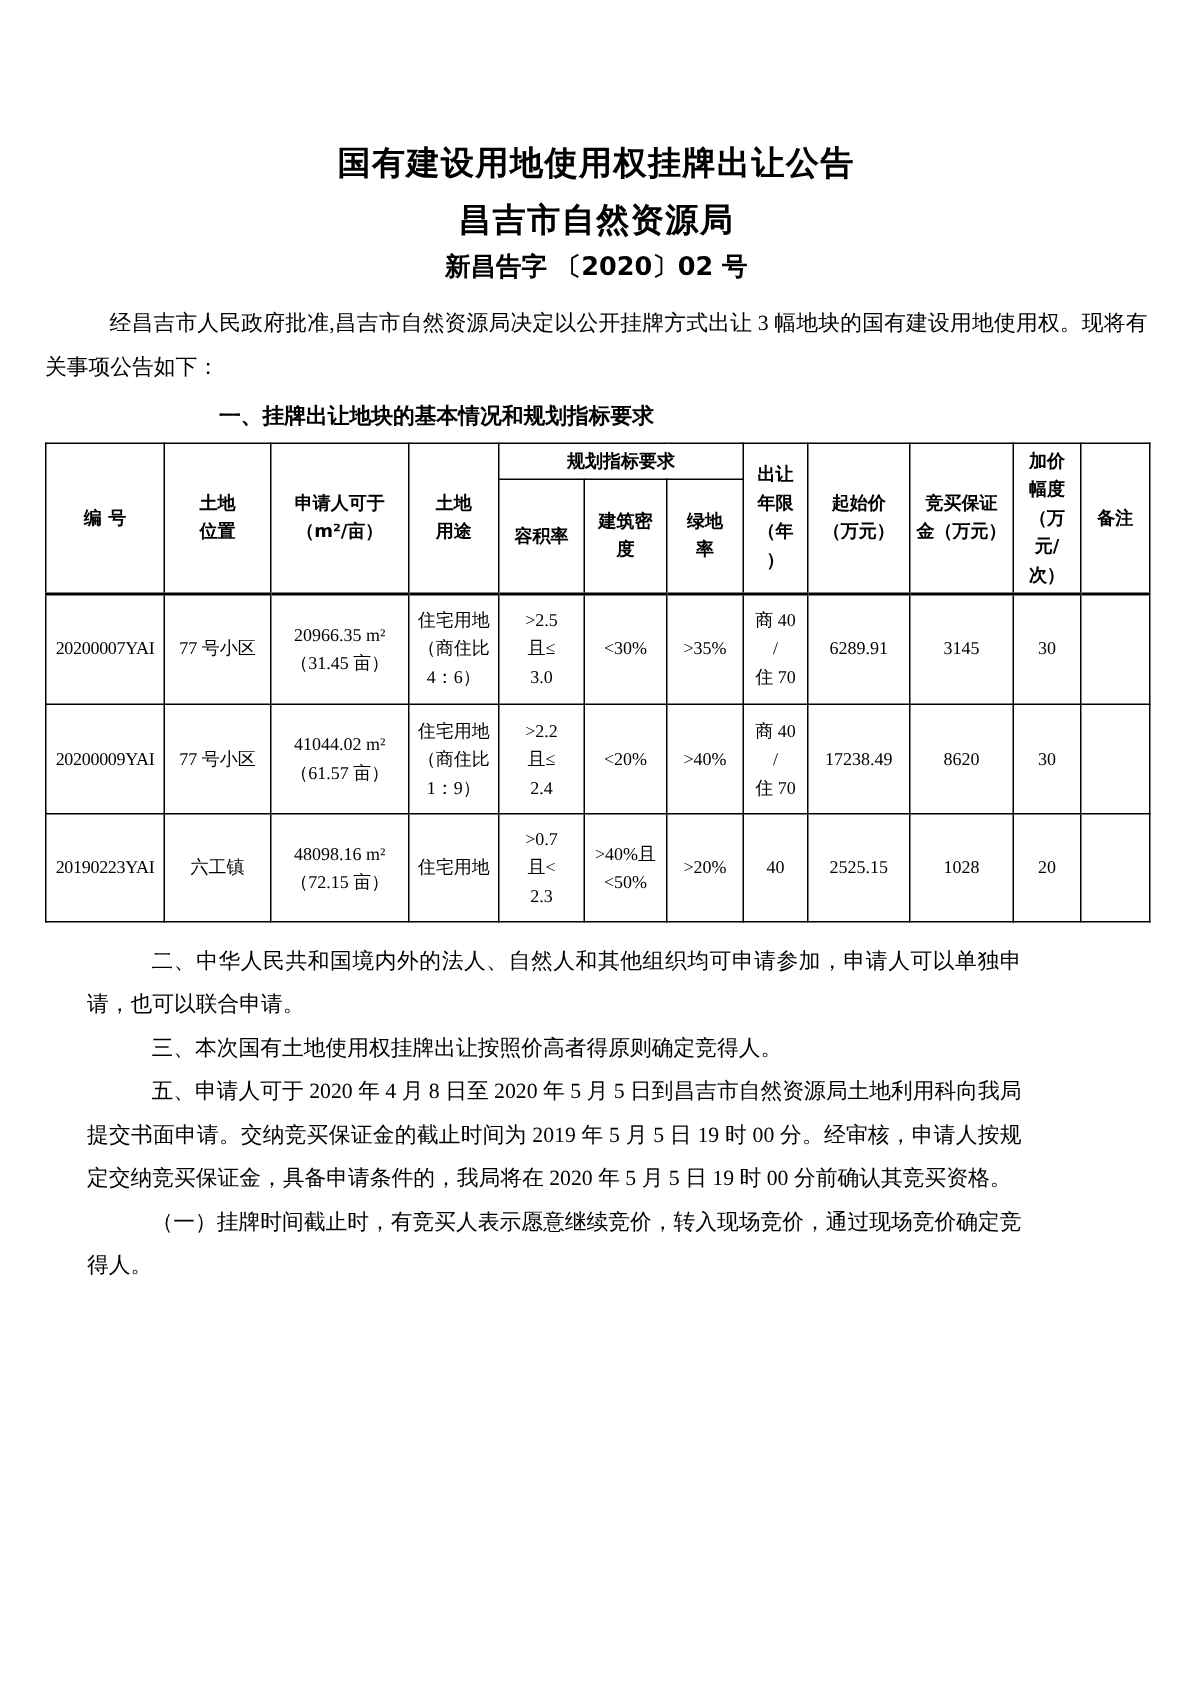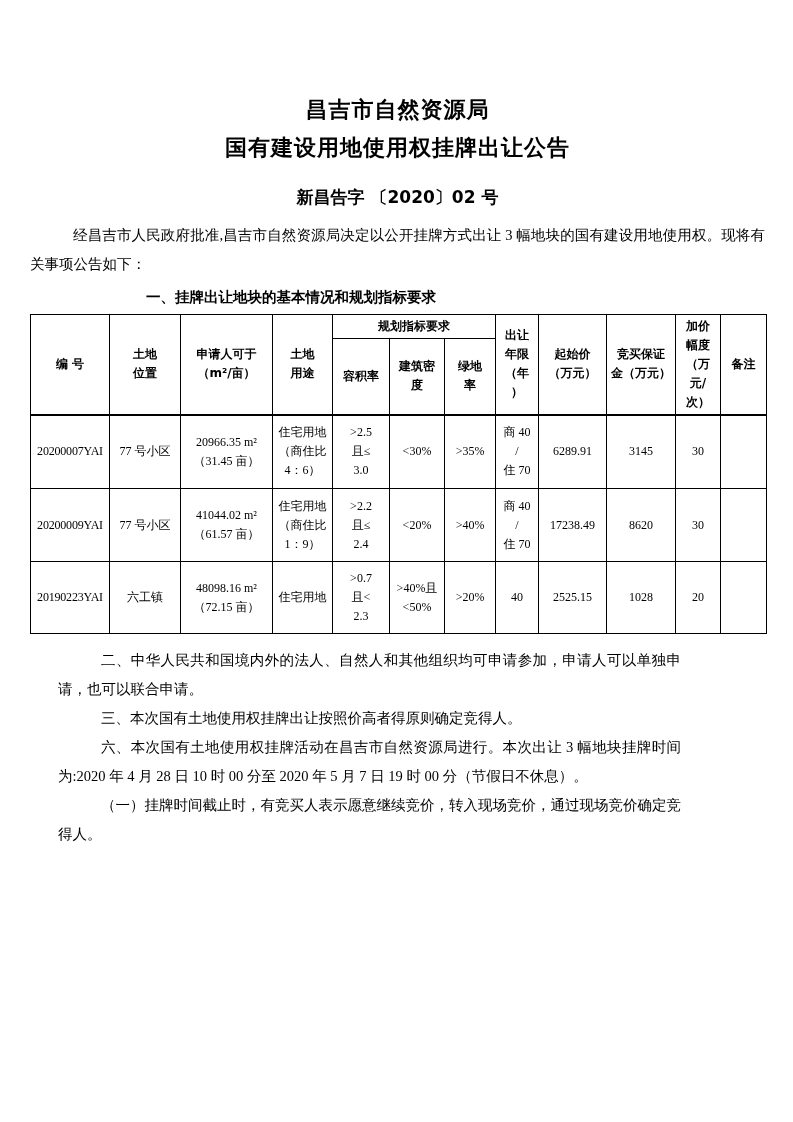--- a/index.html
+++ b/index.html
@@ -22,21 +22,21 @@
     margin: 0;
     text-align: center;
     font-family: "DejaVu Sans", "Liberation Sans", sans-serif;
     font-weight: bold;
     font-size: 22px;
     line-height: 27px;
     letter-spacing: 1px;
   }
   .title + .title { margin-top: 11px; }
   .doc-number {
-    margin-top: 26px;
+    margin-top: 7px;
     text-align: center;
     font-family: "DejaVu Sans", "Liberation Sans", sans-serif;
     font-weight: bold;
     font-size: 17px;
     line-height: 21px;
   }
   .body-text {
     margin: 0 84px 0 73px;
   }
   .para {
@@ -89,22 +89,22 @@
   tr.data-row-2 { height: 73px; }
   tr.data-row-3 { height: 72px; }
   tbody tr:first-child td { border-top: 2px solid #000000; }
   td.cell-id { white-space: nowrap; font-size: 11.5px; letter-spacing: -0.2px; }
 </style>
 </head>
 <body>
 
 <div class="page">
 
+  <h1 class="title">国有建设用地使用权挂牌出让公告</h1>
   <h1 class="title">昌吉市自然资源局</h1>
-  <h1 class="title">国有建设用地使用权挂牌出让公告</h1>
   <div class="doc-number">新昌告字 〔2020〕02 号</div>
 
   <p class="para intro body-text">经昌吉市人民政府批准,昌吉市自然资源局决定以公开挂牌方式出让 3 幅地块的国有建设用地使用权。现将有关事项公告如下：</p>
 
   <div class="section-heading">一、挂牌出让地块的基本情况和规划指标要求</div>
 
   <table class="parcels">
     <colgroup>
       <col style="width:79px">
         <col style="width:71px">
@@ -212,17 +212,17 @@
         <td>1028</td>
         <td>20</td>
         <td></td>
       </tr>
     </tbody>
   </table>
 
   <div class="body-text after-table">
     <p class="para">二、中华人民共和国境内外的法人、自然人和其他组织均可申请参加，申请人可以单独申请，也可以联合申请。</p>
     <p class="para">三、本次国有土地使用权挂牌出让按照价高者得原则确定竞得人。</p>
-    <p class="para">六、本次国有土地使用权挂牌活动在昌吉市自然资源局进行。本次出让 3 幅地块挂牌时间为:2020 年 4 月 28 日 10 时 00 分至 2020 年 5 月 7 日 19 时 00 分（节假日不休息）。</p>
+    <p class="para">五、申请人可于 2020 年 4 月 8 日至 2020 年 5 月 5 日到昌吉市自然资源局土地利用科向我局提交书面申请。交纳竞买保证金的截止时间为 2019 年 5 月 5 日 19 时 00 分。经审核，申请人按规定交纳竞买保证金，具备申请条件的，我局将在 2020 年 5 月 5 日 19 时 00 分前确认其竞买资格。</p>
     <p class="para">（一）挂牌时间截止时，有竞买人表示愿意继续竞价，转入现场竞价，通过现场竞价确定竞得人。</p>
   </div>
 
 </div>
 
 </body></html>

